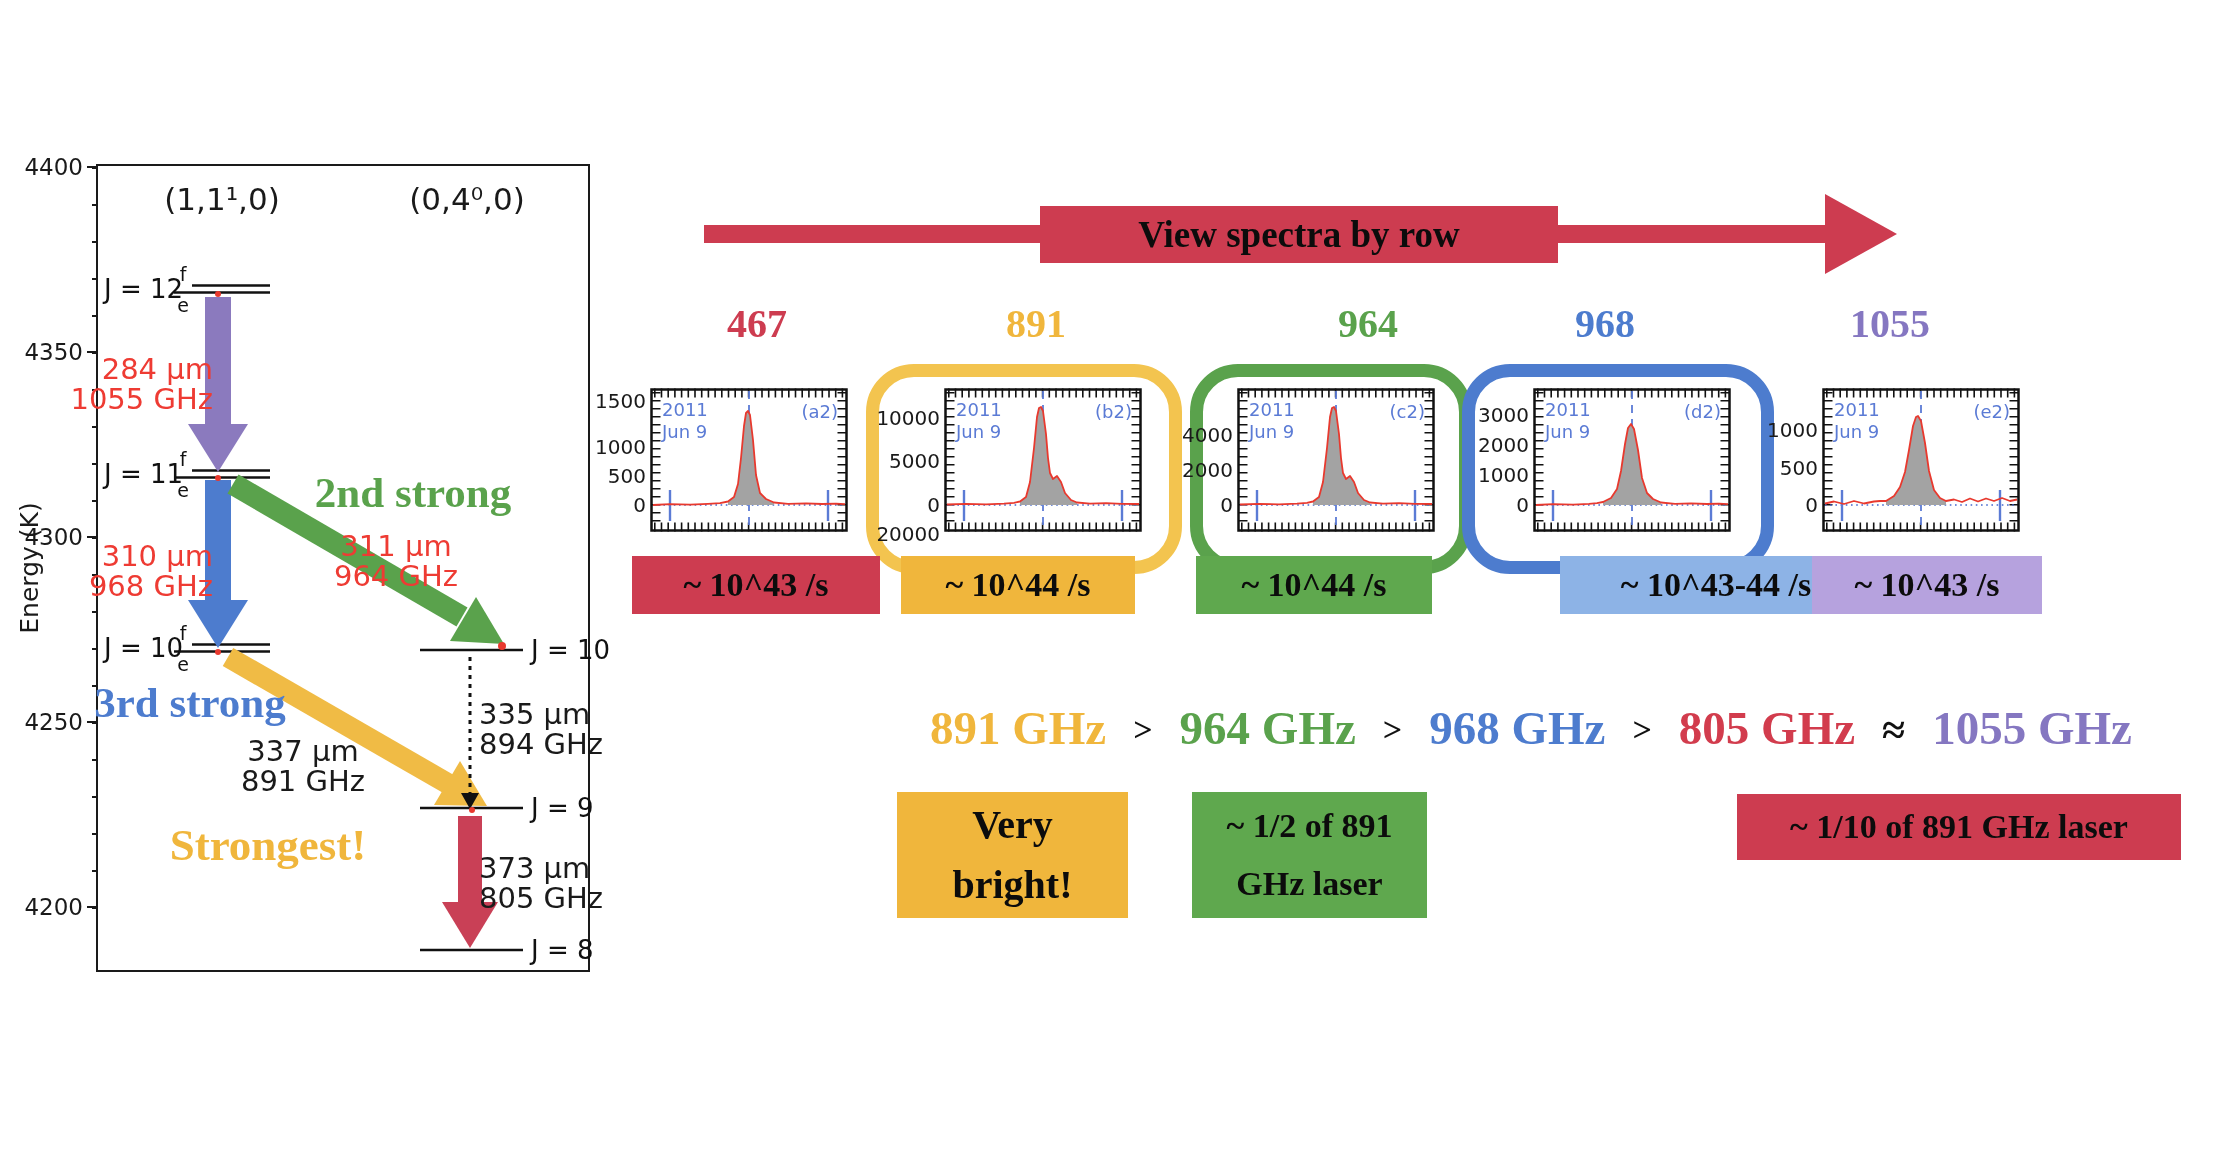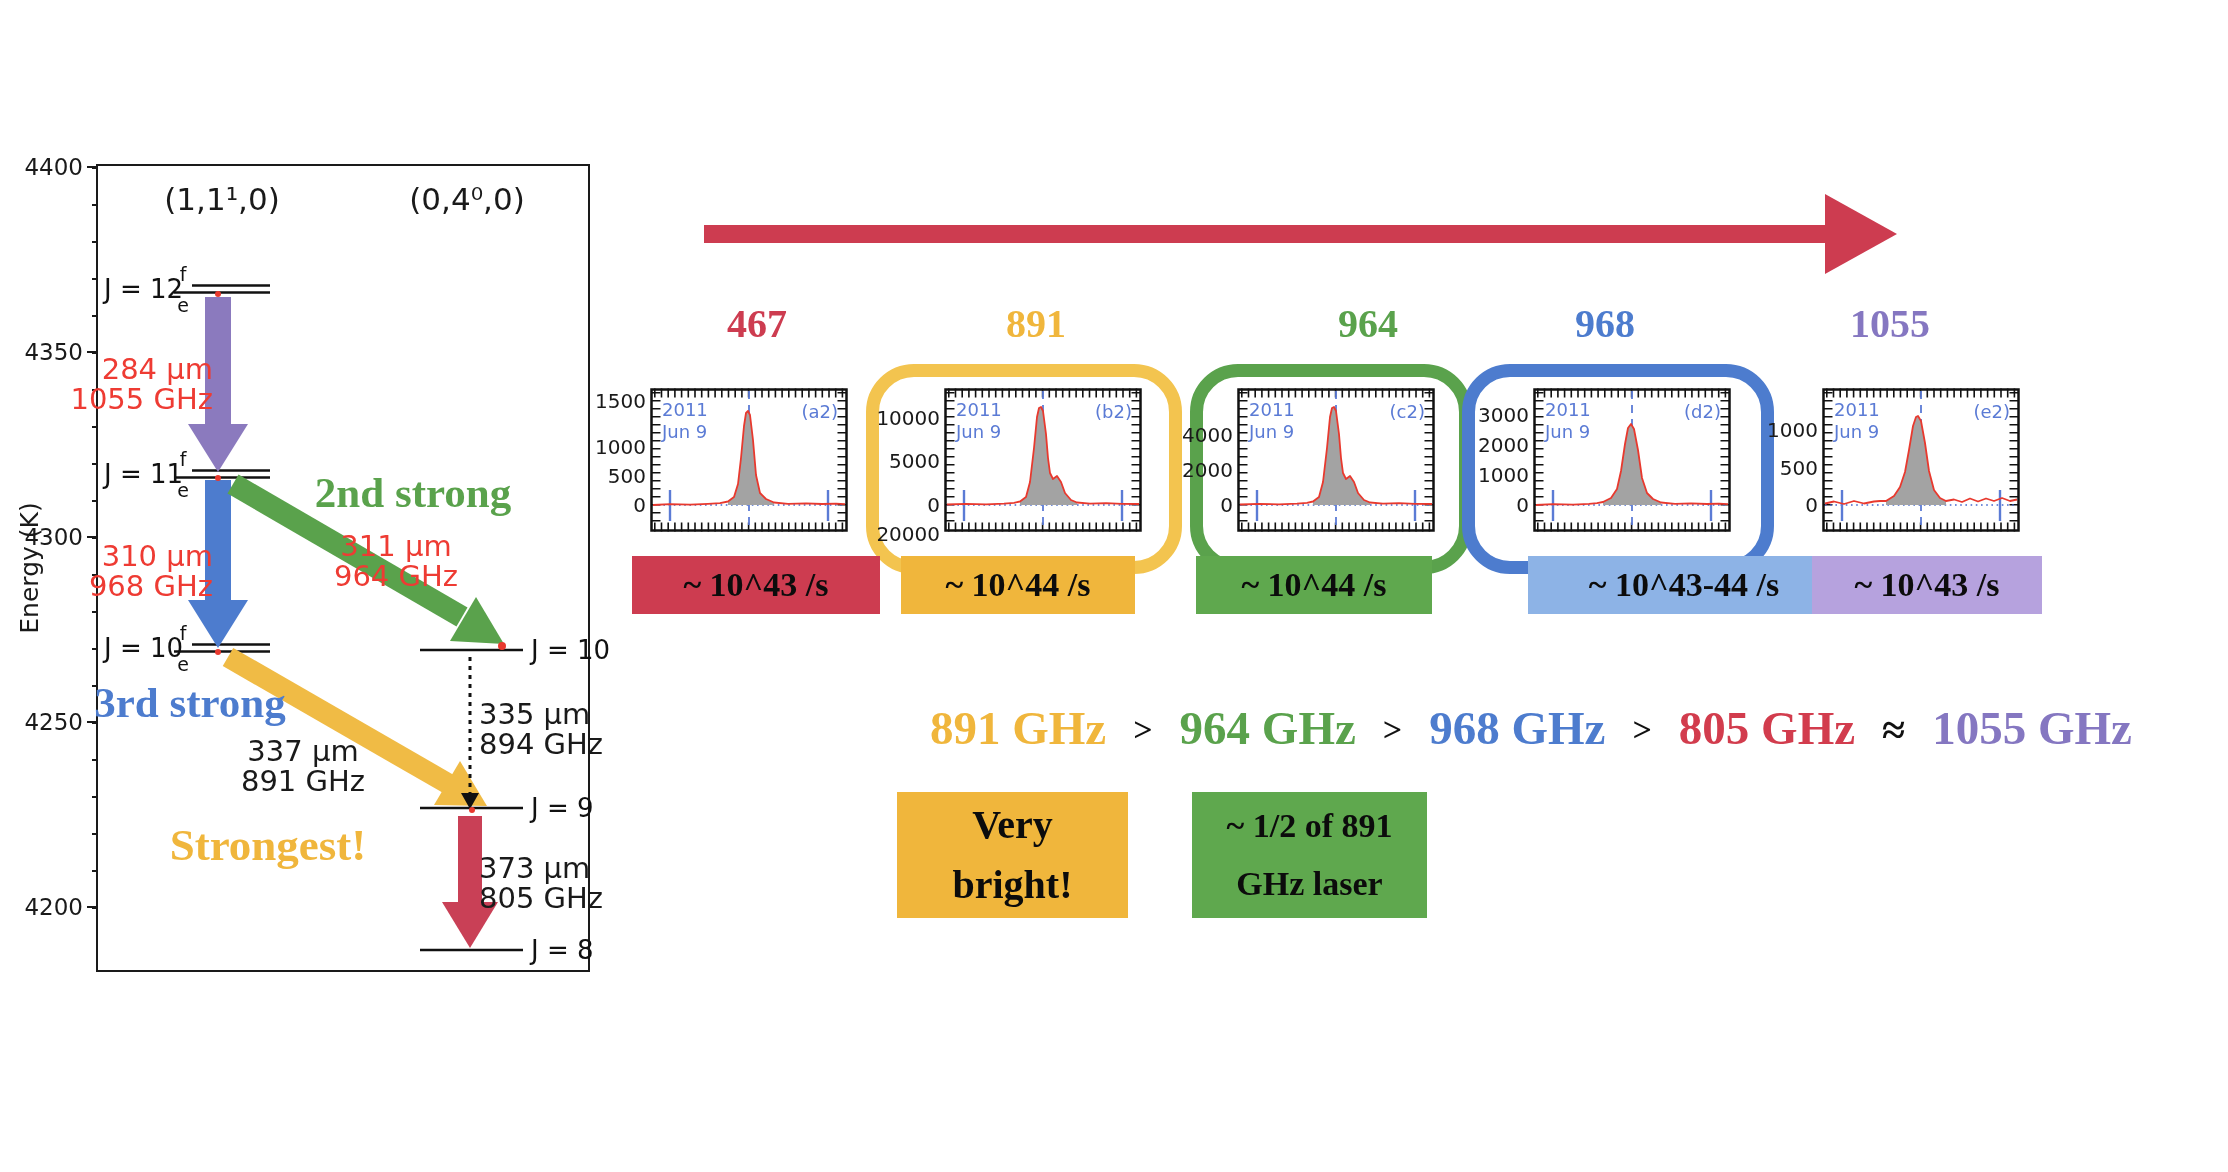--- a/index.html
+++ b/index.html
@@ -162,20 +162,23 @@
     <text class="tr-blk" x="479" y="878">373 μm</text>
     <text class="tr-blk" x="479" y="908">805 GHz</text>
 
     <text class="anno" x="413" y="507" font-size="43" fill="#5aa24c">2nd strong</text>
     <text class="anno" x="190" y="717" font-size="43" fill="#4d7cce">3rd strong</text>
     <text class="anno" x="268" y="860" font-size="45" fill="#f0b63c">Strongest!</text>
   </svg>
 
   <div class="banner-line abs" style="left:704px;top:225px;width:1125px;height:18px"></div>
   <div class="banner-head abs" style="left:1825px;top:194px"></div>
+  <div class="banner-box abs" style="left:1040px;top:206px;width:518px;height:57px">
+    <span class="serif">View spectra by row</span>
+  </div>
 
   <div class="sp-header serif abs" style="left:757px;color:#cd3c50">467</div>
   <div class="sp-header serif abs" style="left:1036px;color:#f0b63c">891</div>
   <div class="sp-header serif abs" style="left:1368px;color:#5aa24c">964</div>
   <div class="sp-header serif abs" style="left:1605px;color:#4d7cce">968</div>
   <div class="sp-header serif abs" style="left:1890px;color:#8577c1">1055</div>
 
   <div class="outline abs" style="left:866px;top:364px;width:290px;height:184px;border:13px solid #f3c44f"></div>
   <div class="outline abs" style="left:1190px;top:364px;width:256px;height:184px;border:13px solid #5aa24c"></div>
   <div class="outline abs" style="left:1462px;top:364px;width:286px;height:184px;border:13px solid #4d7cce"></div>
@@ -296,21 +299,21 @@
 
   <div class="rate abs" style="left:632px;width:248px;background:#cd3c50">
       <span class="serif">~ 10^43 /s</span>
     </div>
   <div class="rate abs" style="left:901px;width:234px;background:#f0b63c">
       <span class="serif">~ 10^44 /s</span>
     </div>
   <div class="rate abs" style="left:1196px;width:236px;background:#5fa84e">
       <span class="serif">~ 10^44 /s</span>
     </div>
-  <div class="rate abs" style="left:1528px;width:312px;background:#8db3e6">
+  <div class="rate abs" style="left:1560px;width:312px;background:#8db3e6">
       <span class="serif">~ 10^43-44 /s</span>
     </div>
   <div class="rate abs" style="left:1812px;width:230px;background:#b6a2de">
       <span class="serif">~ 10^43 /s</span>
     </div>
 
   <div class="compare abs" style="left:930px;top:702px">
     <span class="itm serif" style="color:#f0b63c">891 GHz</span>
     <span class="op serif">&gt;</span>
     <span class="itm serif" style="color:#5aa24c">964 GHz</span>
@@ -323,14 +326,17 @@
   </div>
 
   <div class="note abs" style="left:897px;top:792px;width:231px;height:126px;background:#f0b63c">
     <span class="serif" style="font-size:40px;line-height:1.5">Very</span>
     <span class="serif" style="font-size:40px;line-height:1.5">bright!</span>
   </div>
   <div class="note abs" style="left:1192px;top:792px;width:235px;height:126px;background:#5fa84e">
     <span class="serif" style="font-size:34px;line-height:1.7">~ 1/2 of 891</span>
     <span class="serif" style="font-size:34px;line-height:1.7">GHz laser</span>
   </div>
+  <div class="note abs" style="left:1737px;top:794px;width:444px;height:66px;background:#cd3c50">
+    <span class="serif" style="font-size:34px">~ 1/10 of 891 GHz laser</span>
+  </div>
 
 </div>
 
 </body></html>

